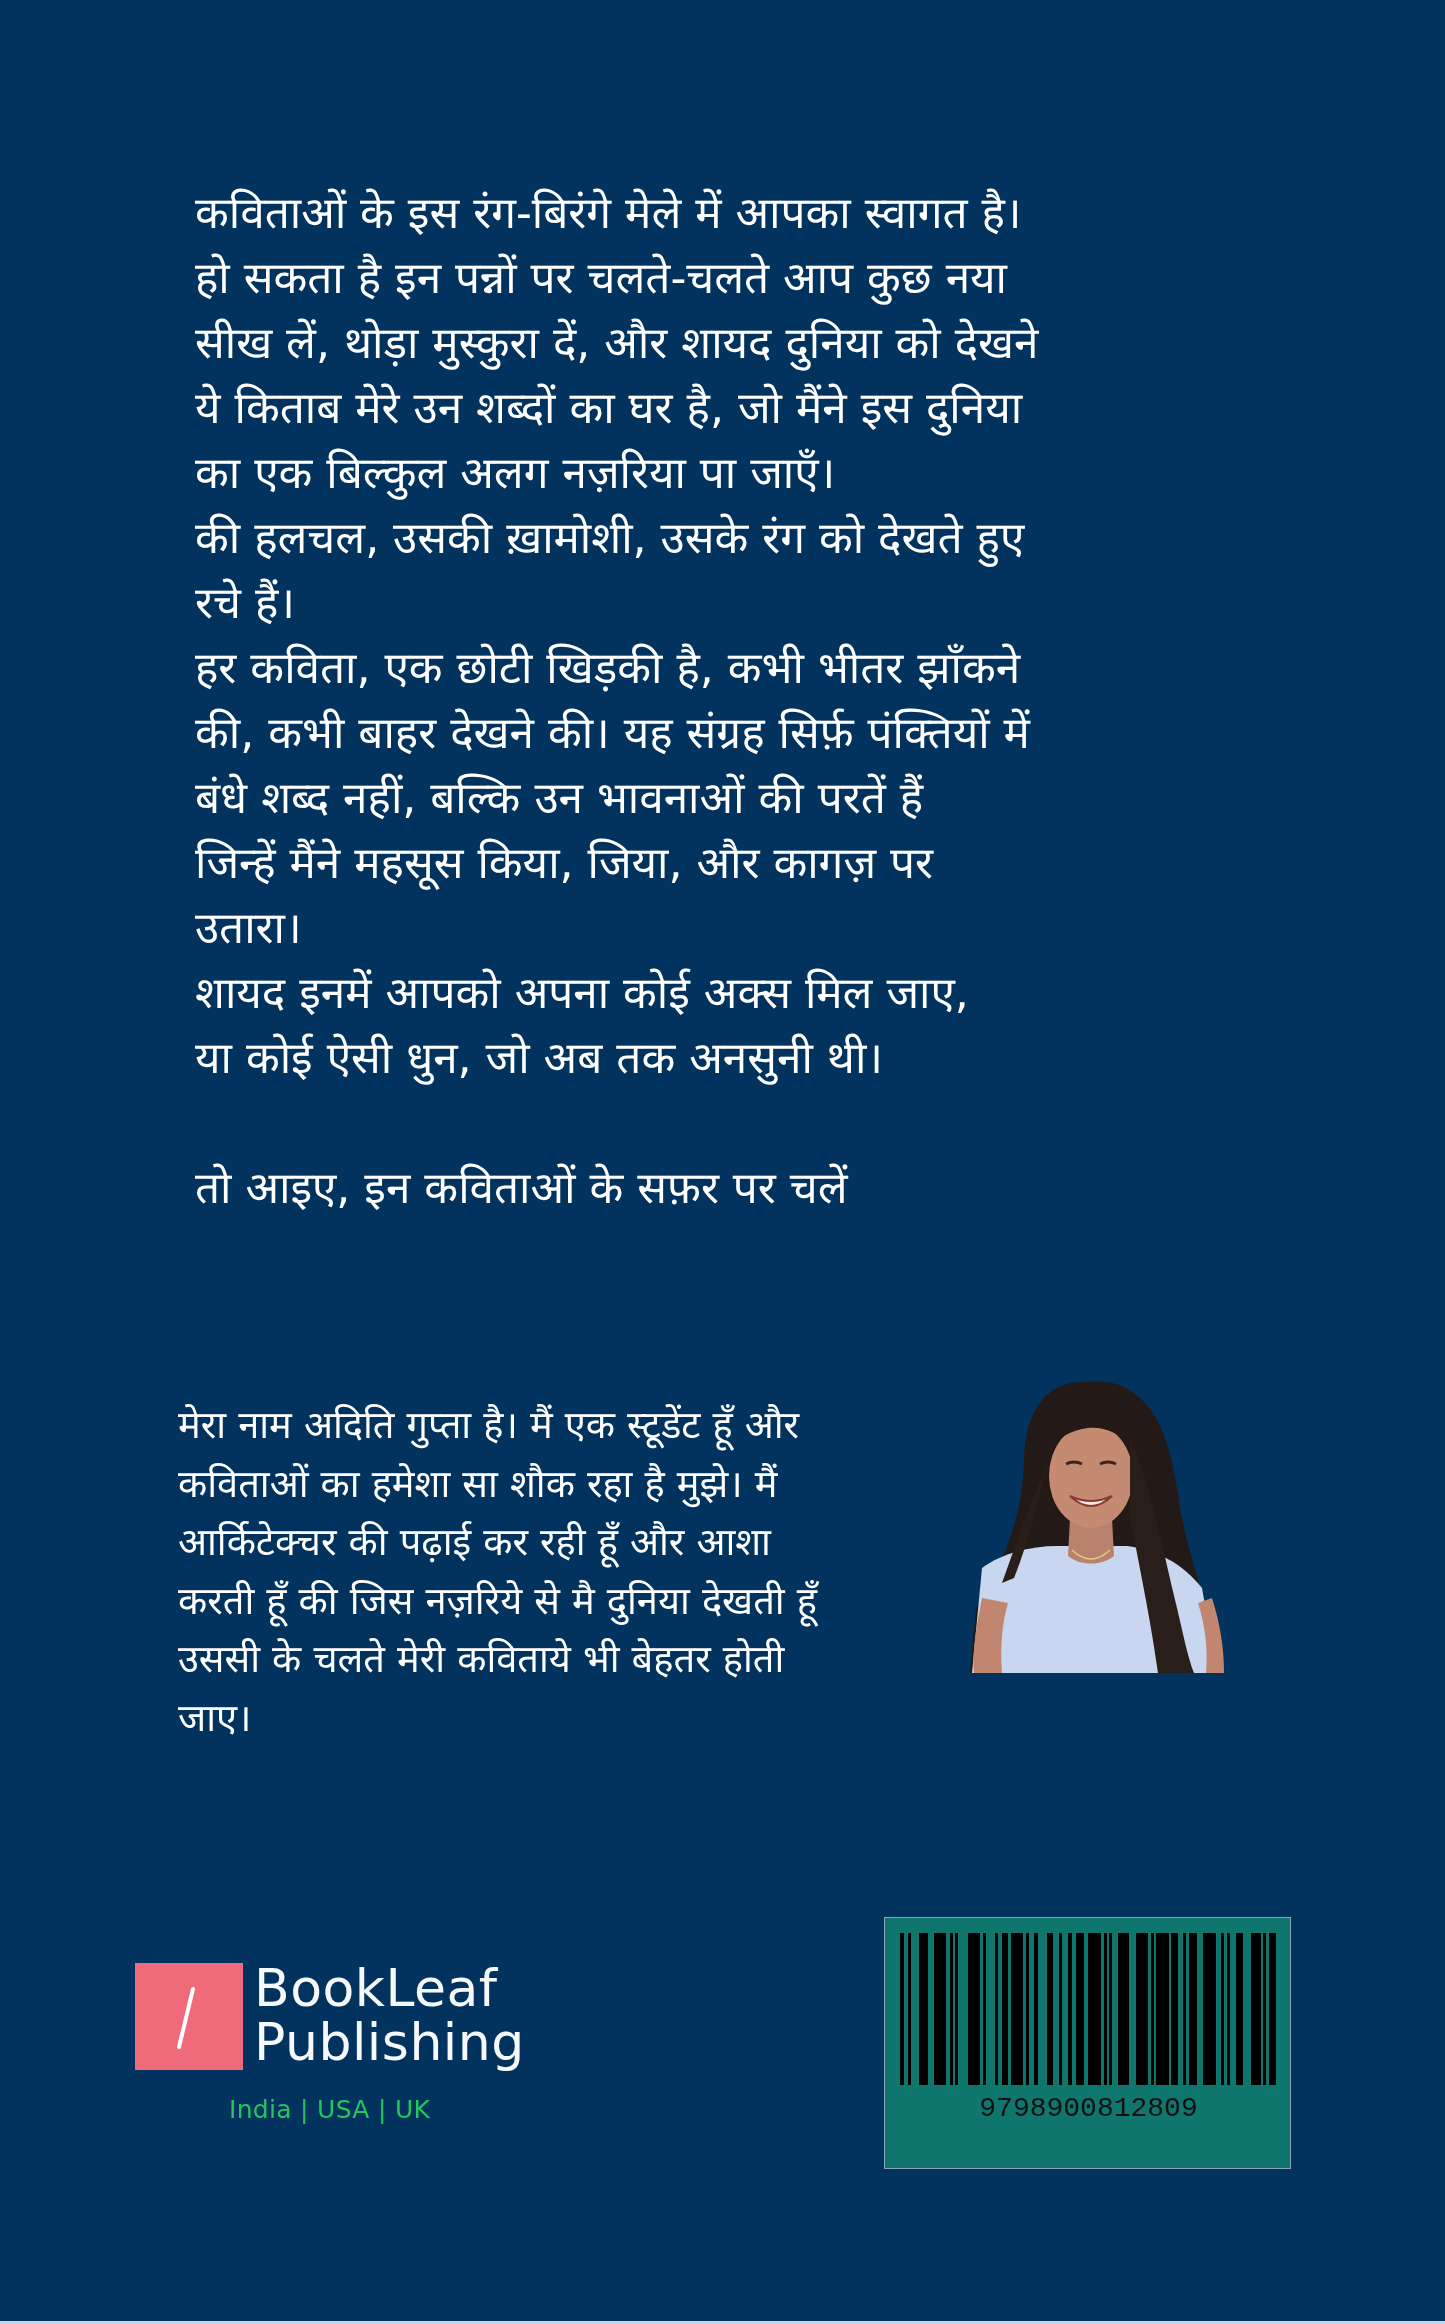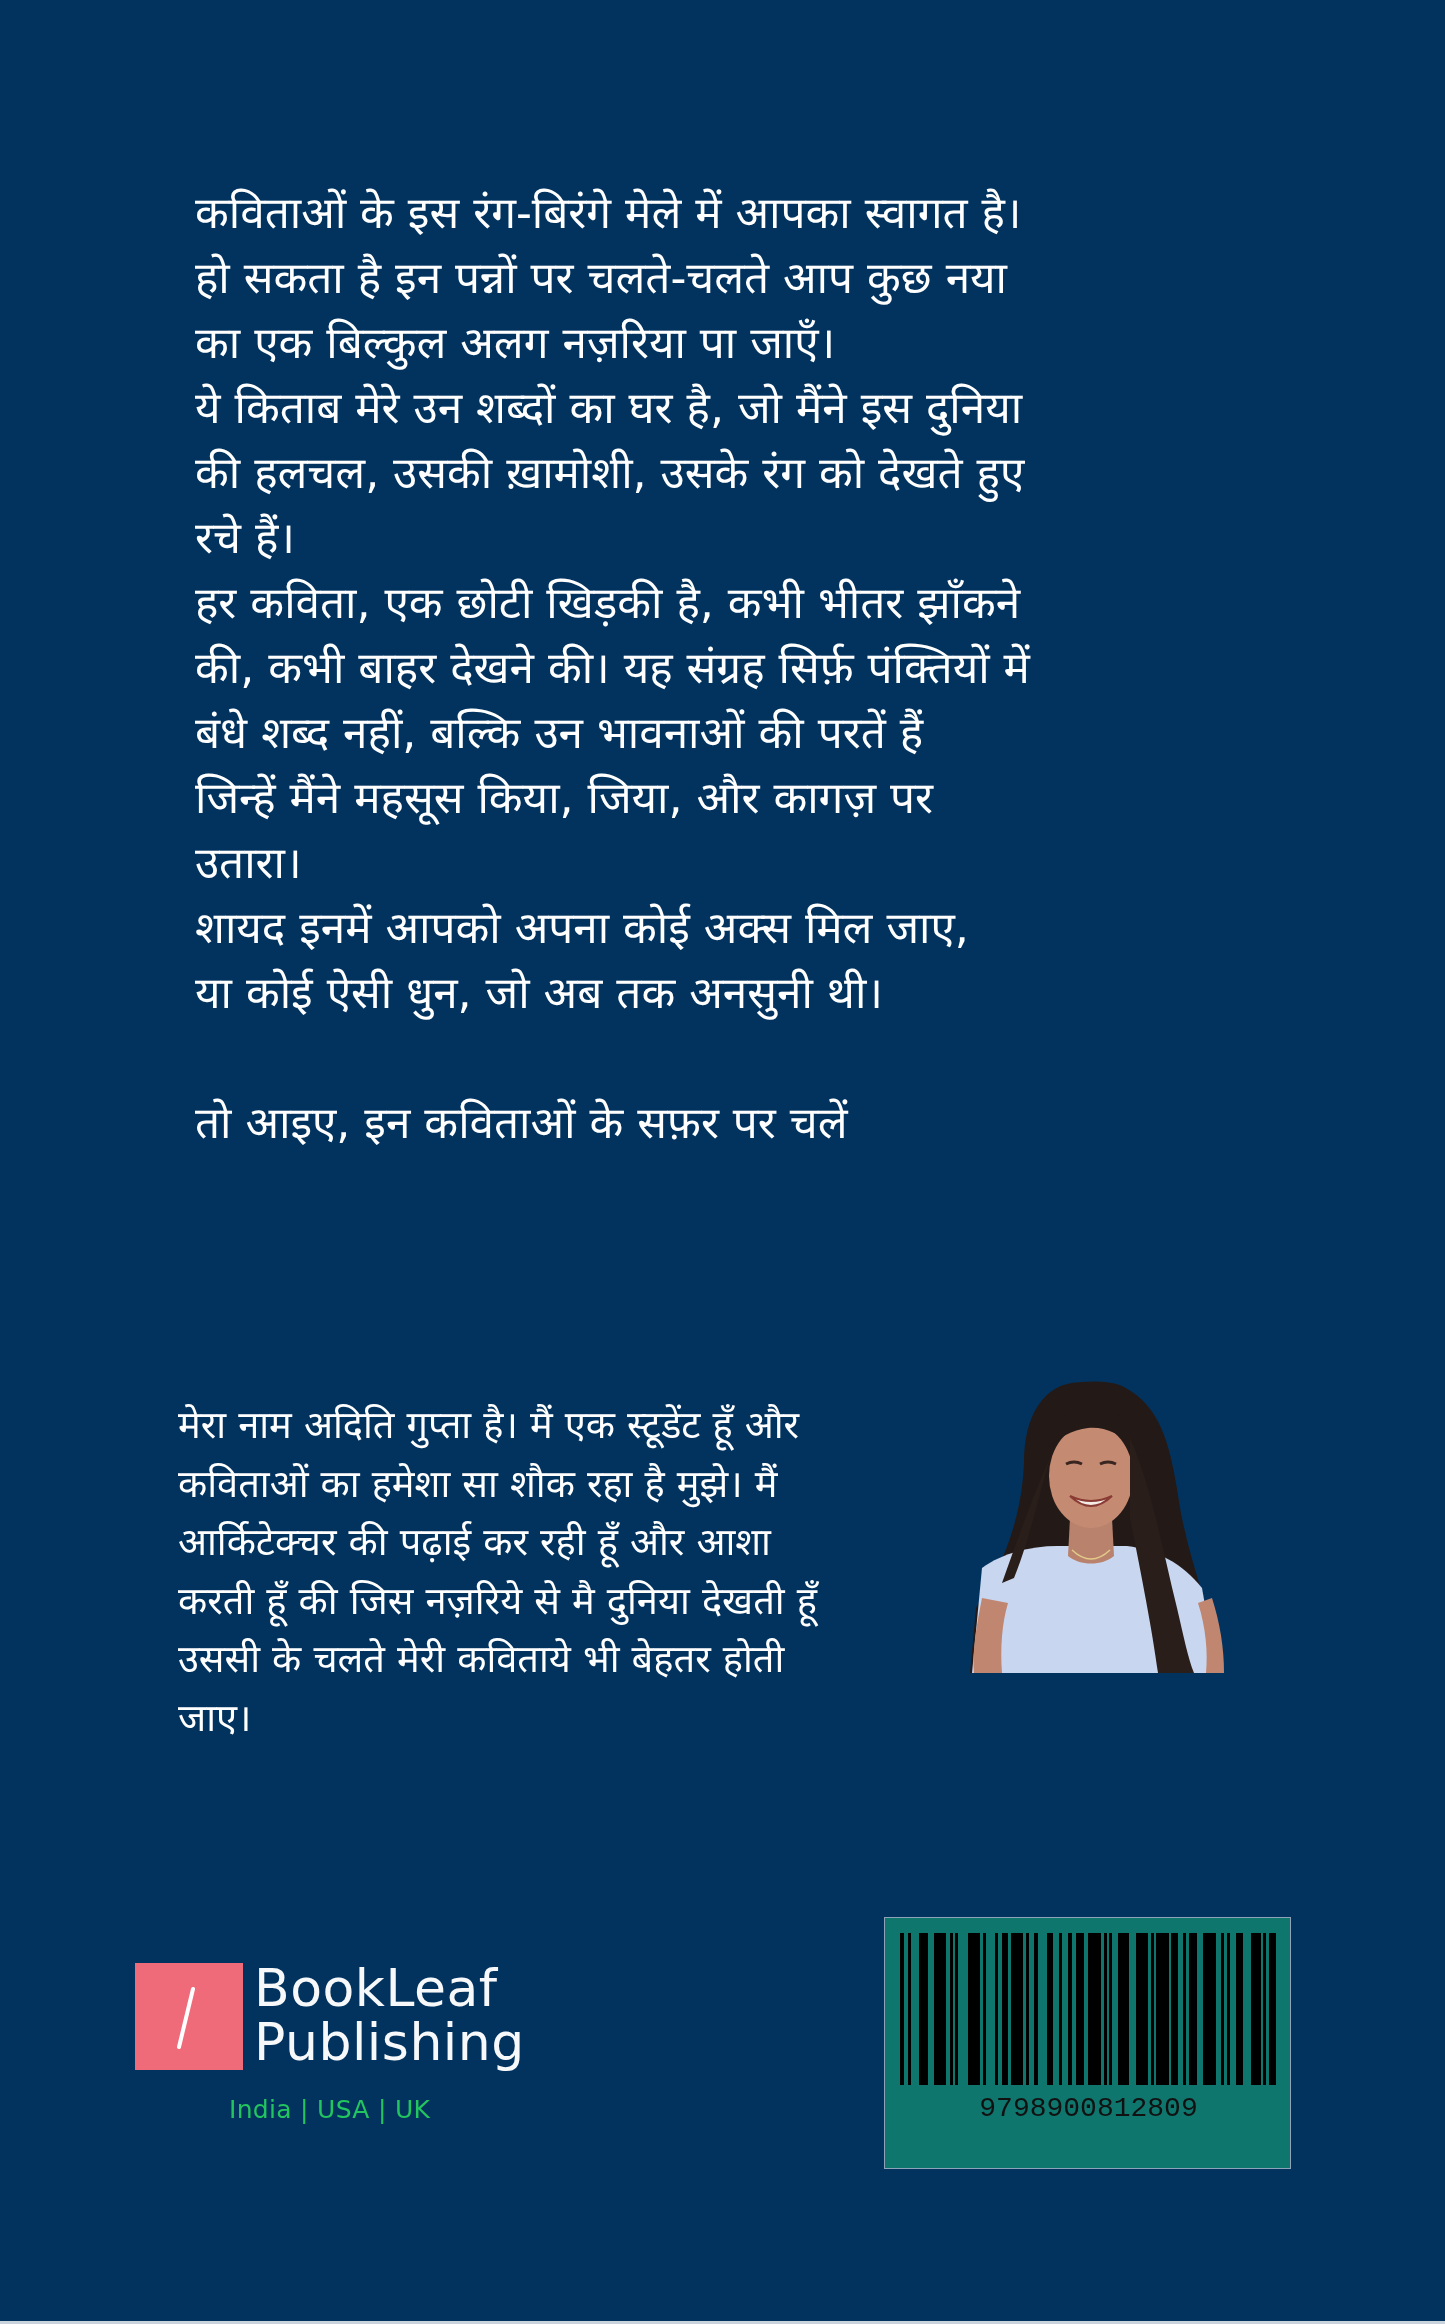--- a/index.html
+++ b/index.html
@@ -61,22 +61,23 @@
   }
 </style>
 </head>
 <body>
 
 <div class="cover">
 
   <div class="blurb" id="blurb">
       <div class="line">कविताओं के इस रंग-बिरंगे मेले में आपका स्वागत है।</div>
       <div class="line">हो सकता है इन पन्नों पर चलते-चलते आप कुछ नया</div>
+      <div class="line">सीख लें, थोड़ा मुस्कुरा दें, और शायद दुनिया को देखने</div>
+      <div class="line">ये किताब मेरे उन शब्दों का घर है, जो मैंने इस दुनिया</div>
       <div class="line">का एक बिल्कुल अलग नज़रिया पा जाएँ।</div>
-      <div class="line">ये किताब मेरे उन शब्दों का घर है, जो मैंने इस दुनिया</div>
       <div class="line">की हलचल, उसकी ख़ामोशी, उसके रंग  को देखते हुए</div>
       <div class="line">रचे हैं।</div>
       <div class="line">हर कविता, एक छोटी खिड़की है, कभी भीतर झाँकने</div>
       <div class="line">की, कभी बाहर देखने की। यह संग्रह सिर्फ़ पंक्तियों में</div>
       <div class="line">बंधे शब्द नहीं, बल्कि उन भावनाओं की परतें हैं</div>
       <div class="line">जिन्हें मैंने महसूस किया, जिया, और कागज़ पर</div>
       <div class="line">उतारा।</div>
       <div class="line">शायद इनमें आपको अपना कोई अक्स मिल जाए,</div>
       <div class="line">या कोई ऐसी धुन, जो अब तक अनसुनी थी।</div>
       <div class="line"></div>

